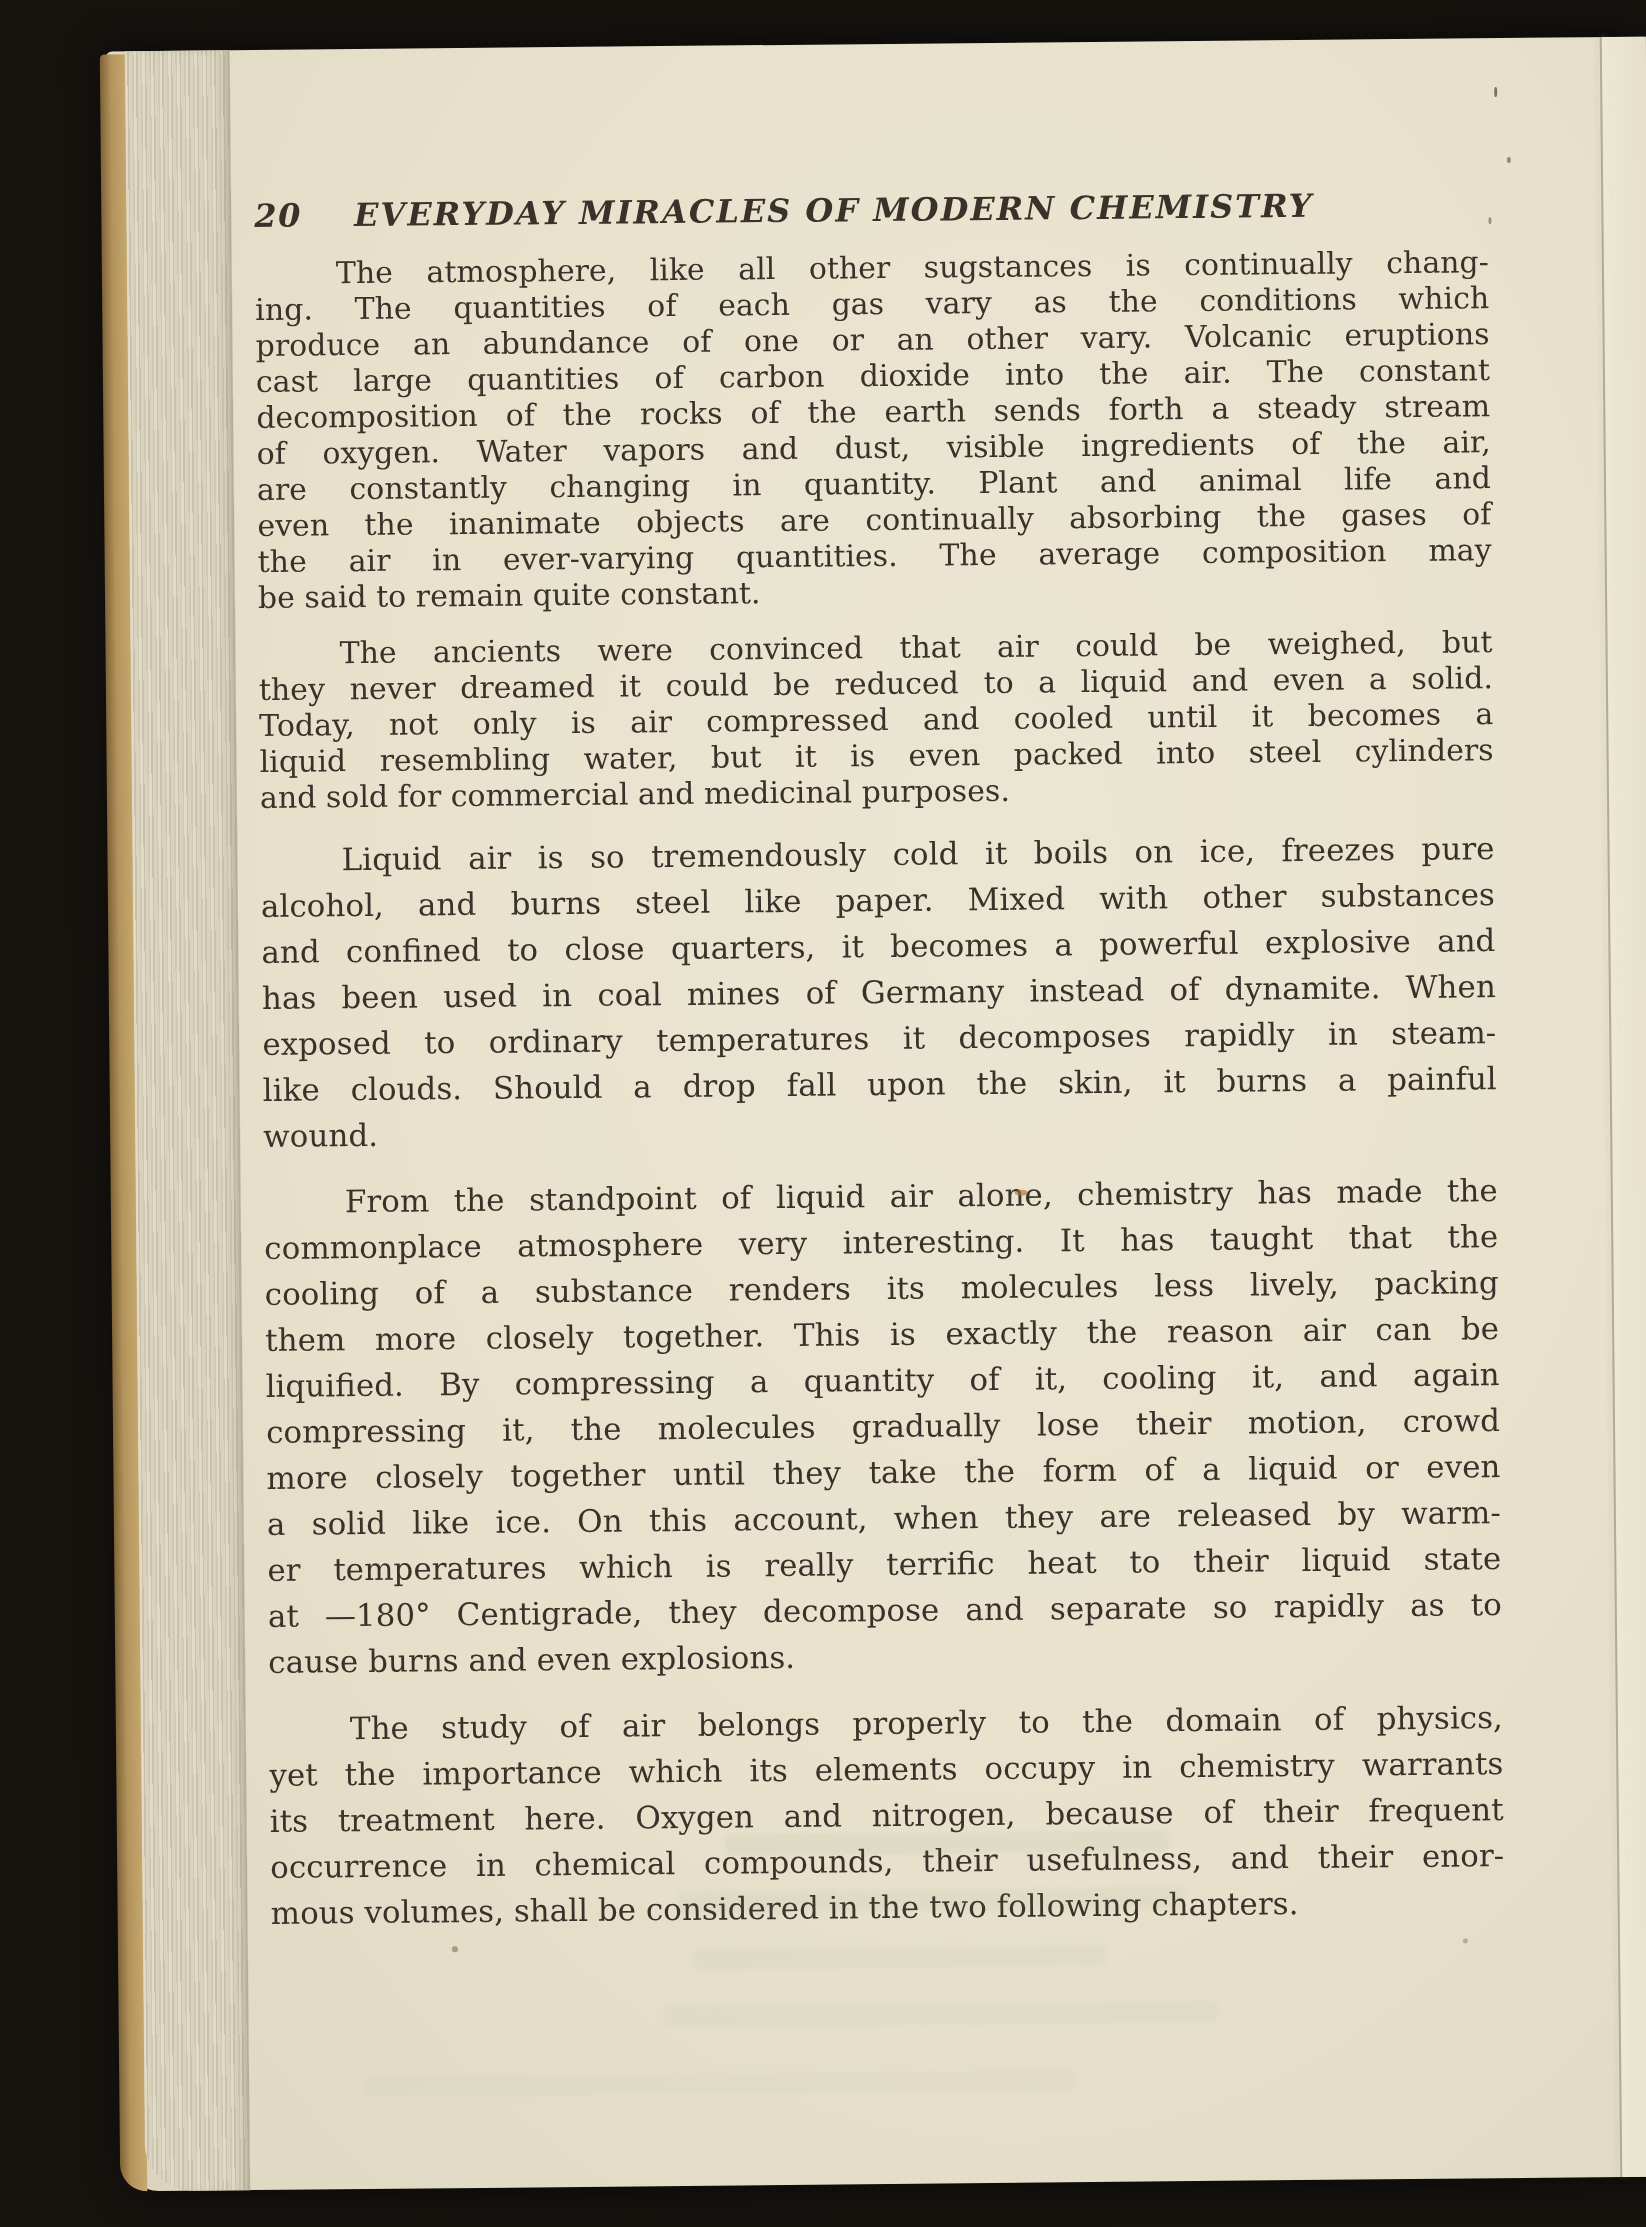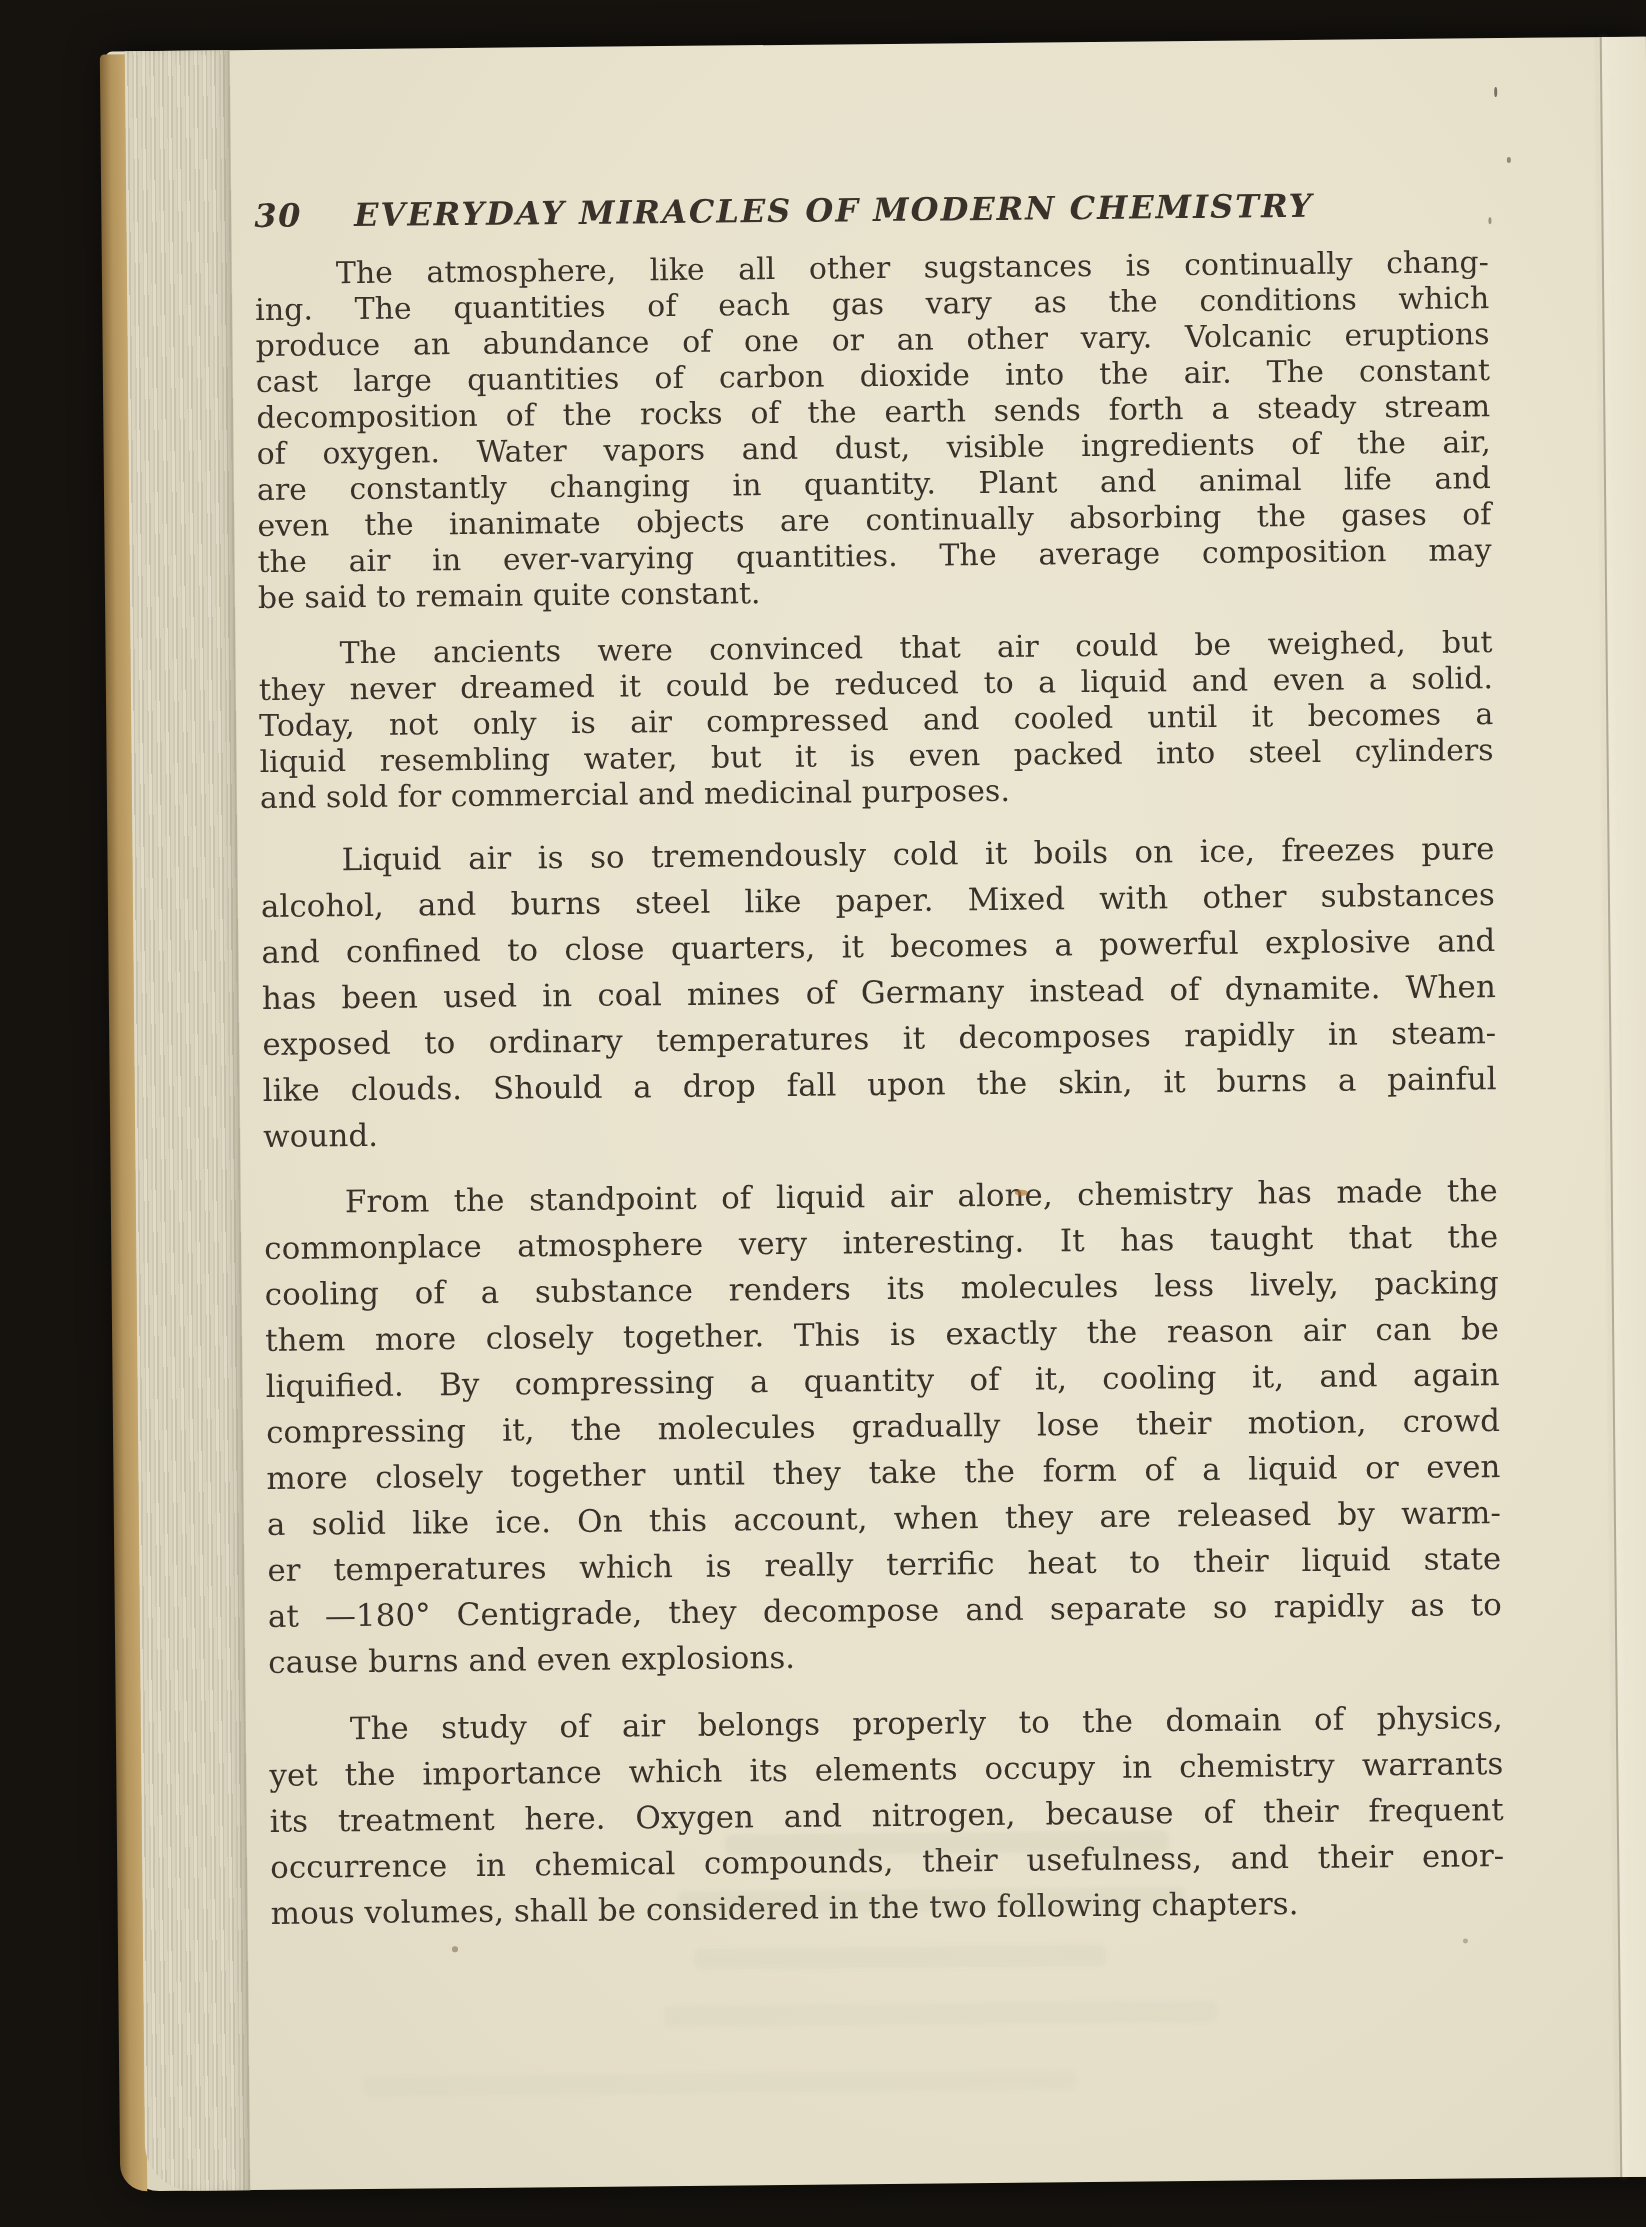--- a/index.html
+++ b/index.html
@@ -87,21 +87,21 @@
 
 <div class="page">
 
   <div class="cover-edge"></div>
   <div class="page-stack"></div>
   <div class="right-sliver"></div>
   <div class="crease"></div>
 
   <div class="content">
     <div class="header">
-      <span class="pagenum">30</span>
+      <span class="pagenum">20</span>
       <span class="title">EVERYDAY MIRACLES OF MODERN CHEMISTRY</span>
     </div>
     <div>
         <div class="para tight">
           <div class="line first">The atmosphere, like all other sugstances is continually chang-</div>
           <div class="line">ing. The quantities of each gas vary as the conditions which</div>
           <div class="line">produce an abundance of one or an other vary. Volcanic eruptions</div>
           <div class="line">cast large quantities of carbon dioxide into the air. The constant</div>
           <div class="line">decomposition of the rocks of the earth sends forth a steady stream</div>
           <div class="line">of oxygen. Water vapors and dust, visible ingredients of the air,</div>

